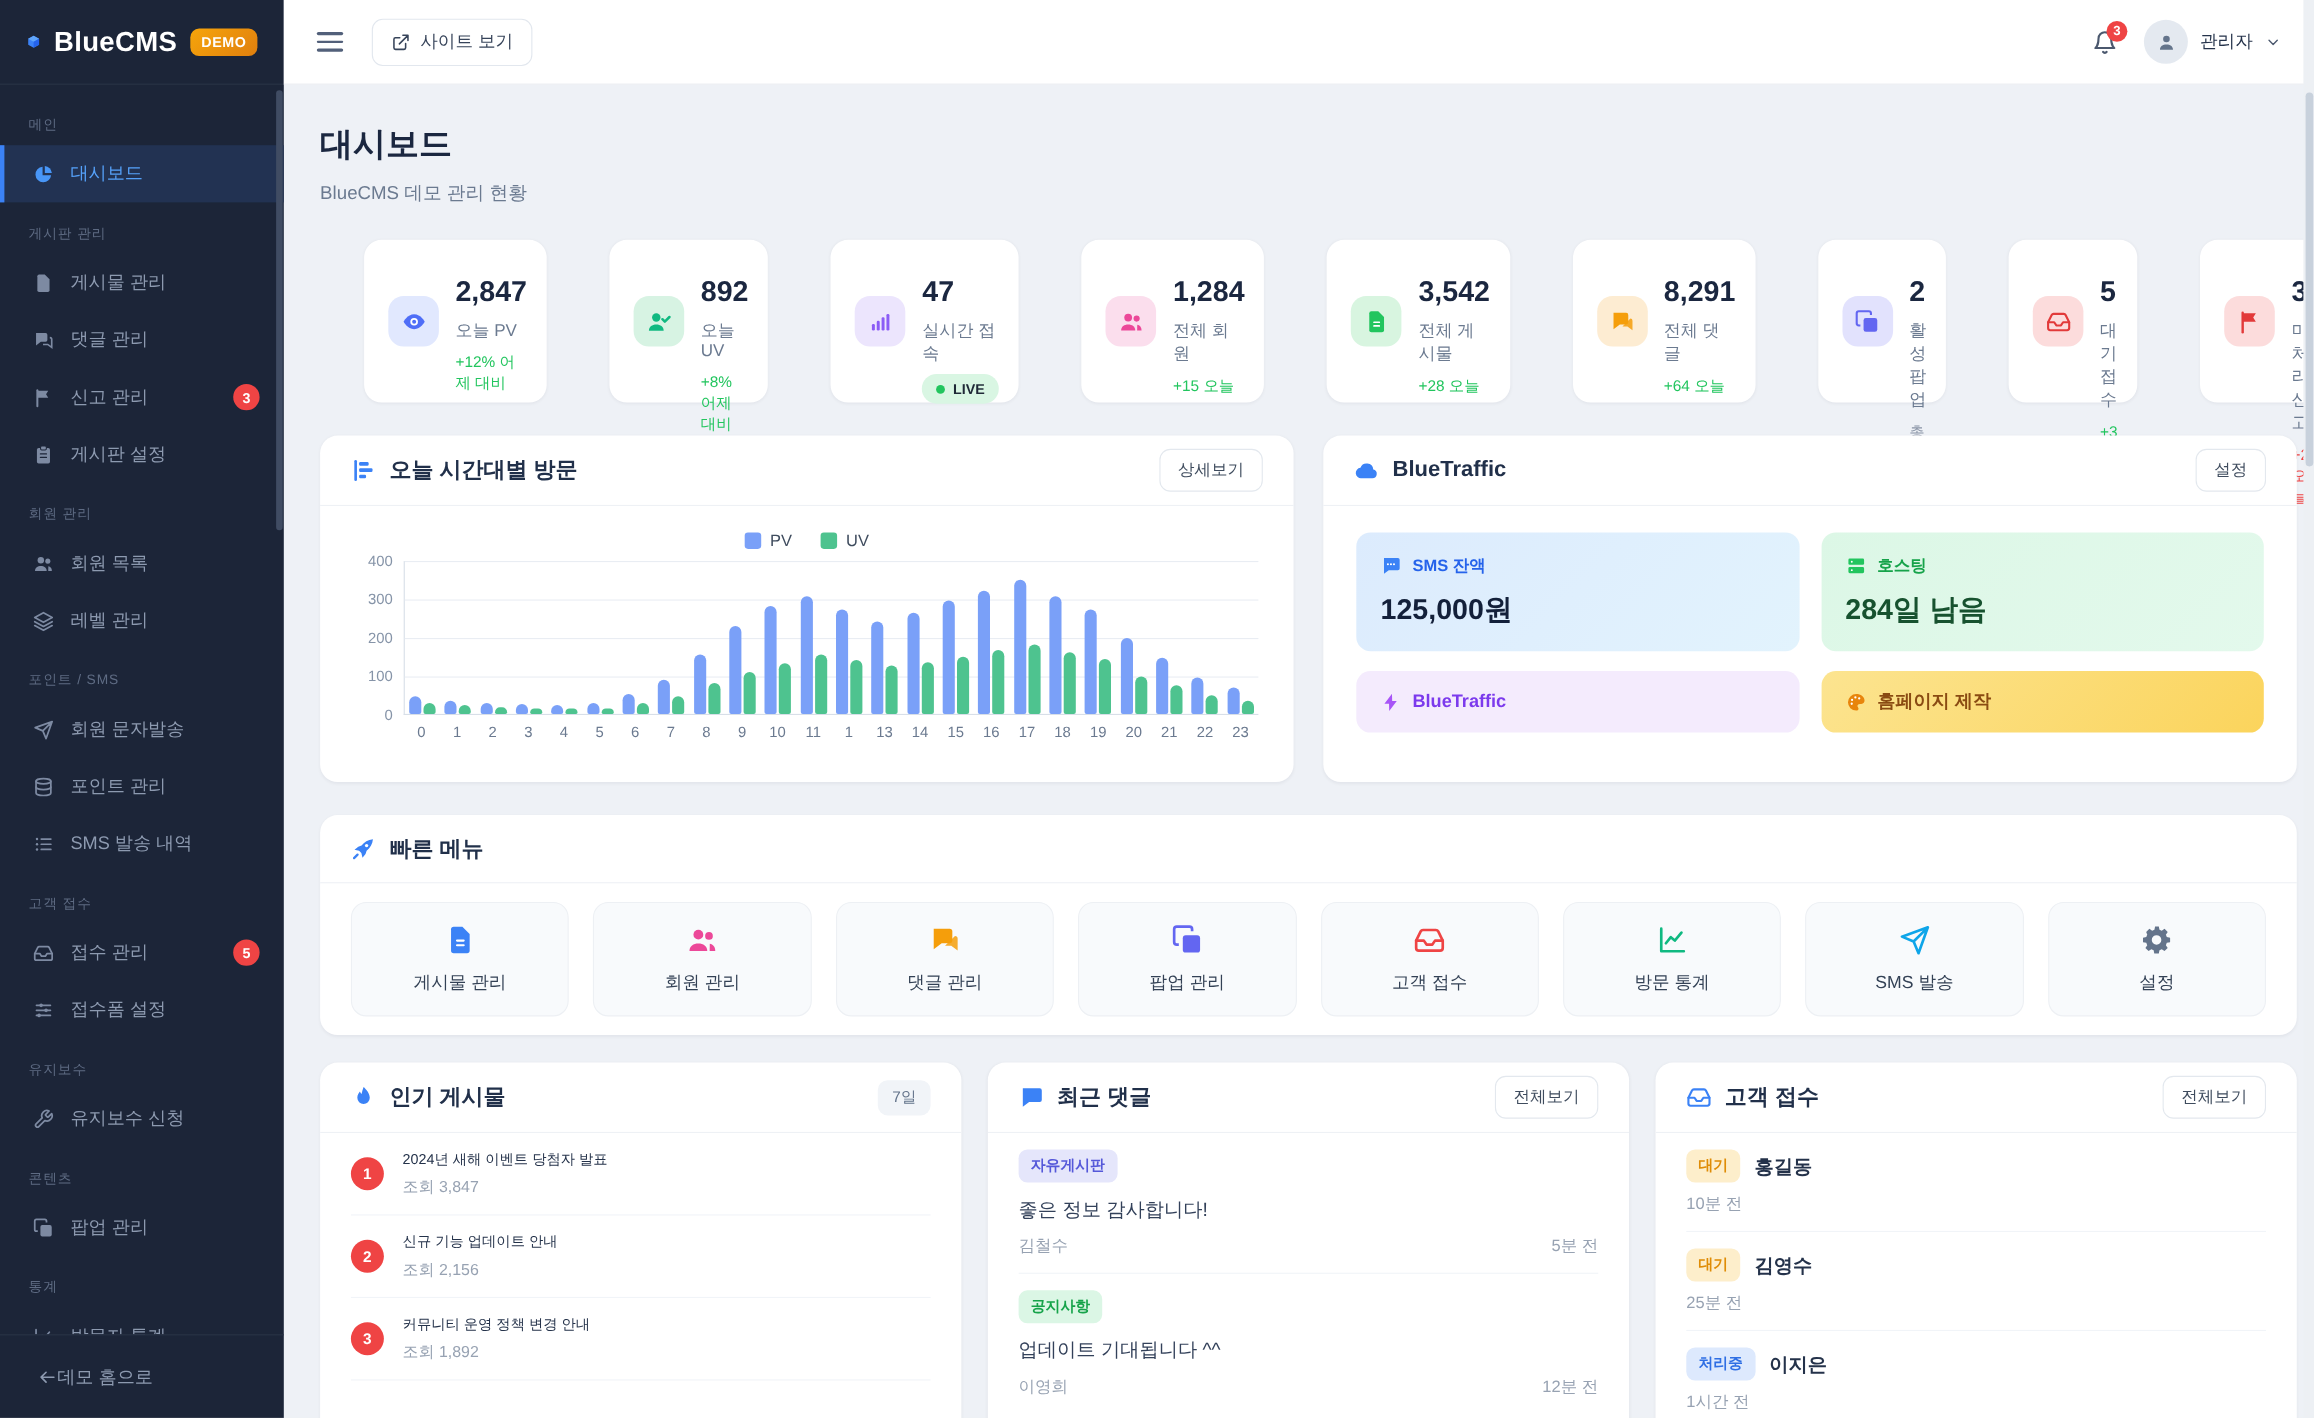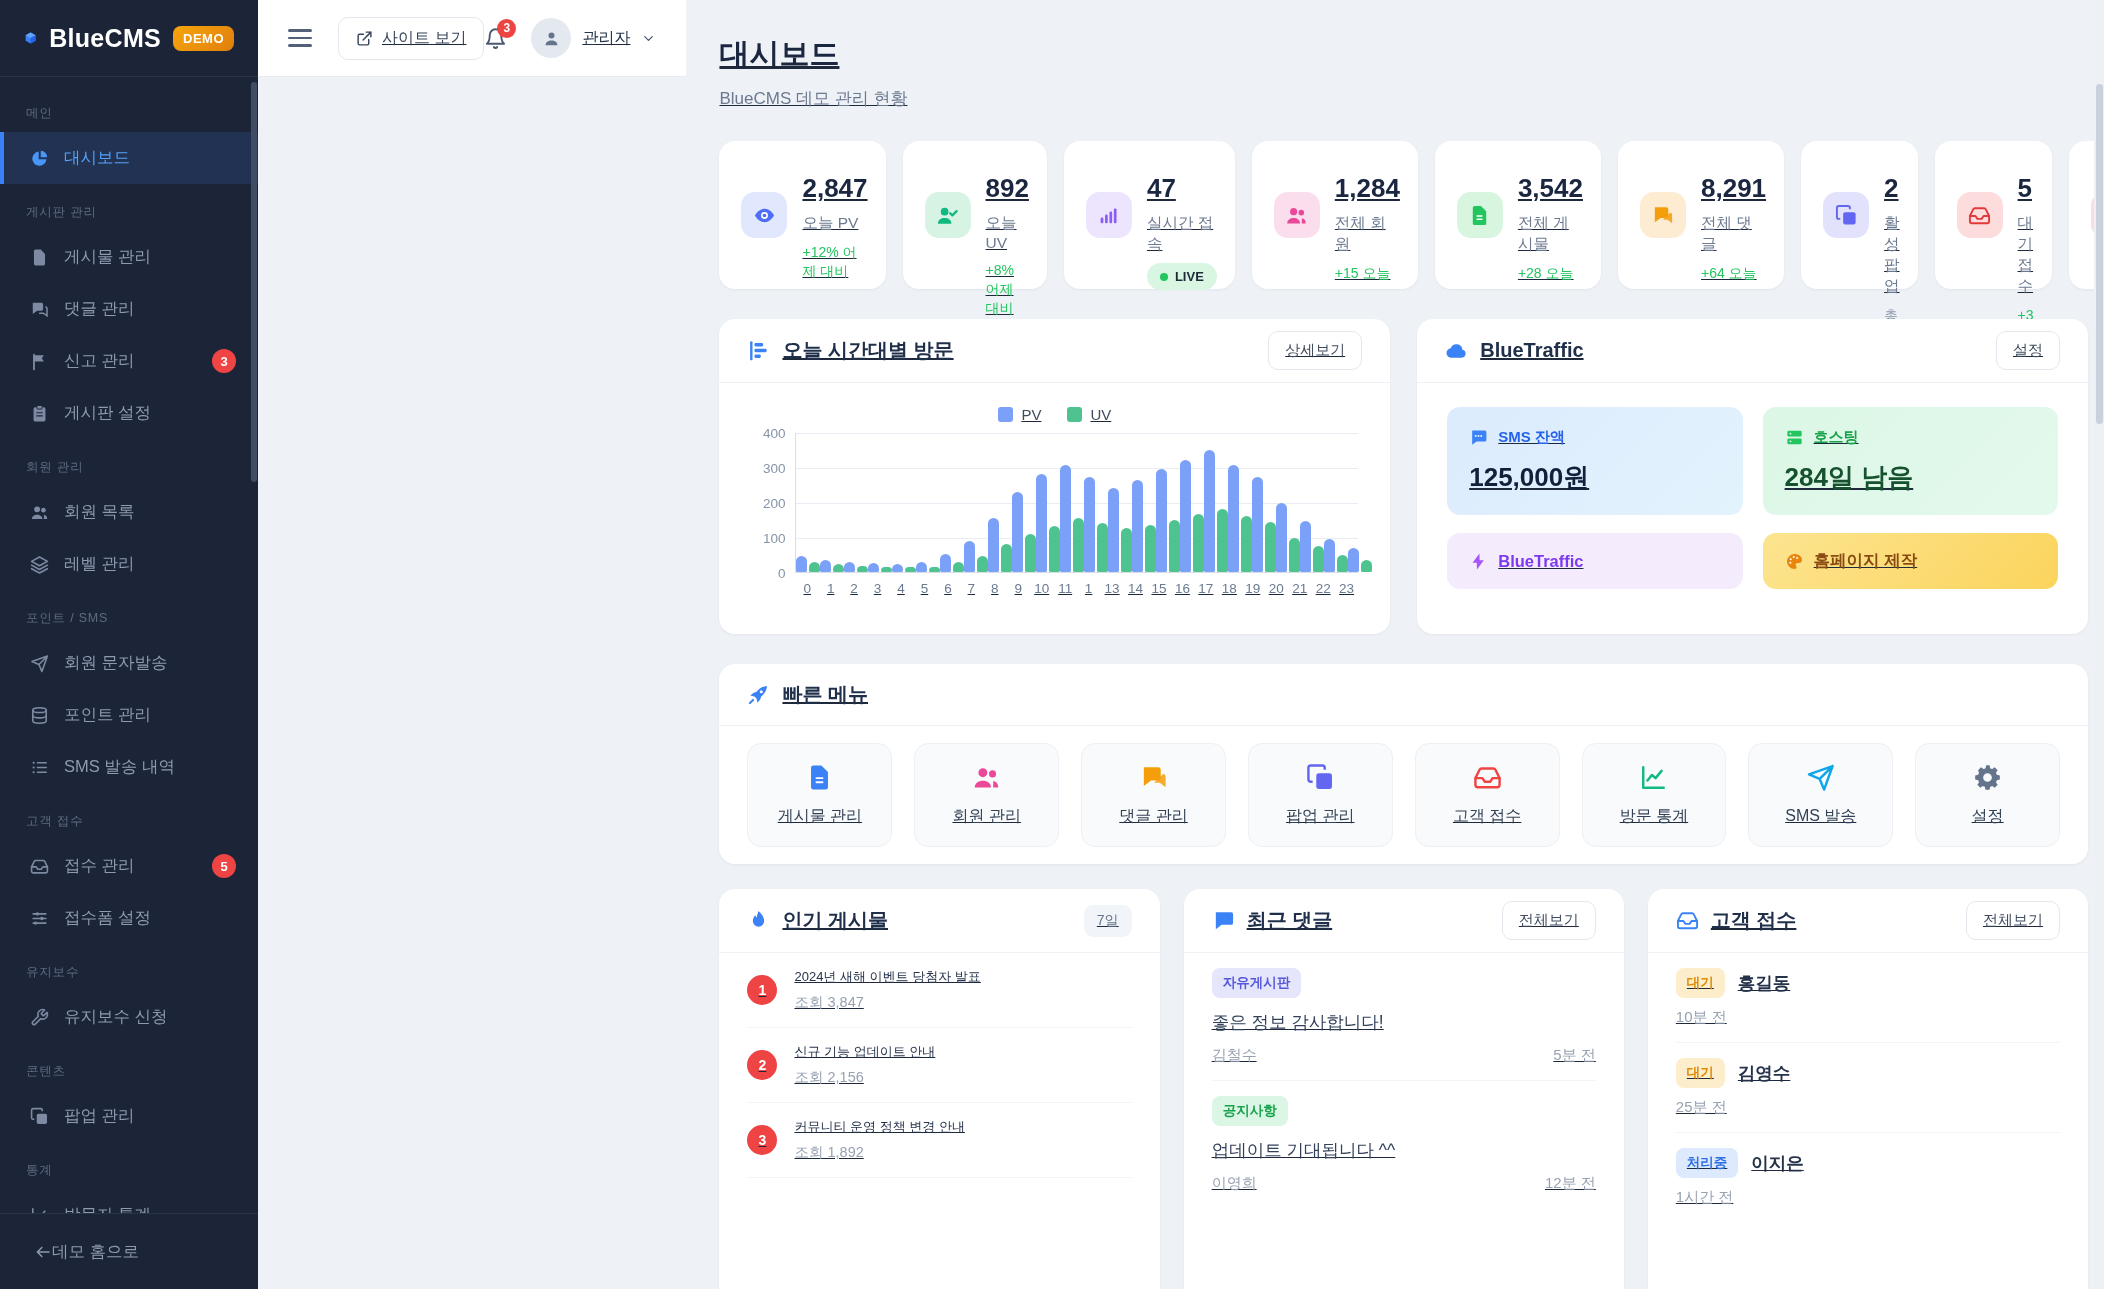--- a/index.html
+++ b/index.html
@@ -5,21 +5,21 @@
   * { margin:0; padding:0; box-sizing:border-box; }
   html,body { width:2104px; height:1289px; overflow:hidden;
     font-family:"Liberation Sans","DejaVu Sans",sans-serif; background:#eef1f6; color:#1e293b; }
   .ic { display:inline-block; vertical-align:middle; }
   .ic svg { display:block; width:100%; height:100%; }
 
   
   .app { display:flex; width:2104px; height:1289px; }
   .sidebar { width:258px; min-width:258px; background:#1c2538; color:#96a2b8;
     display:flex; flex-direction:column; position:relative; }
-  .main { flex:1; display:flex; flex-direction:row; min-width:0; position:relative;text-decoration:underline; }
+  .main { flex:1; display:flex; flex-direction:column; min-width:0; position:relative; }
 
   
   .logo-row { height:77px; display:flex; align-items:center; gap:12px; padding:0 24px;
     border-bottom:1px solid #2a3447; }
   .logo-icon { width:30px; height:30px; }
   .logo-text { font-size:25px; font-weight:bold; color:#ffffff; letter-spacing:.3px; }
   .logo-badge { background:linear-gradient(135deg,#f6a50b,#e07f0e); color:#fff; font-size:13px;
     font-weight:bold; padding:5px 10px; border-radius:8px; letter-spacing:.5px; }
   .nav { flex:1; overflow:hidden; padding-top:8px; }
   .nav-section-label { font-size:12.5px; color:#5e6b83; letter-spacing:.8px; padding:20px 26px 10px; }
@@ -70,21 +70,21 @@
   .card-head .head-ic { width:23px; height:23px; color:#3b82f6; }
   .card-title { font-size:20px; font-weight:bold; color:#21304a; }
   .card-head .spacer { flex:1; }
   .small-btn { border:1px solid #e3e8ee; background:#fff; border-radius:10px; padding:9px 16px;
     font-size:15px; color:#3f4c5e; cursor:pointer; font-family:inherit; }
   .pill-badge { background:#f1f4f8; color:#64748b; font-size:14px; padding:7px 13px; border-radius:9px; }
 
   
   .stats-row { display:grid; grid-template-columns:repeat(9,1fr); gap:17px; margin-top:31px; }
   .stat-card { background:#fff; border-radius:16px; box-shadow:0 1px 3px rgba(15,23,42,.05);
-    height:148px; padding:24px 18px 0 22px; display:flex; gap:15px; cursor:pointer; }
+    height:148px; padding:24px 18px 0 22px; display:flex; gap:15px; cursor:pointer;margin-left:40px; }
   .stat-ic { width:46px; height:46px; border-radius:14px; display:flex; align-items:center;
     justify-content:center; margin-top:27px; flex-shrink:0; }
   .stat-ic .ic { width:23px; height:23px; }
   .stat-num { font-size:26px; font-weight:bold; color:#1b2740; margin-top:8px; }
   .stat-label { font-size:15.5px; color:#6b7a90; margin-top:9px; }
   .stat-delta { font-size:14px; margin-top:9px; line-height:1.35; }
   .d-green { color:#22c55e; } .d-red { color:#ef4444; } .d-grey { color:#8a94a6; }
   .live-pill { display:inline-flex; align-items:center; gap:7px; background:#d9f6e3; color:#1f2937;
     font-size:13px; font-weight:bold; padding:6px 13px; border-radius:999px; margin-top:8px; }
   .live-dot { width:8px; height:8px; border-radius:50%; background:#22c55e; }

